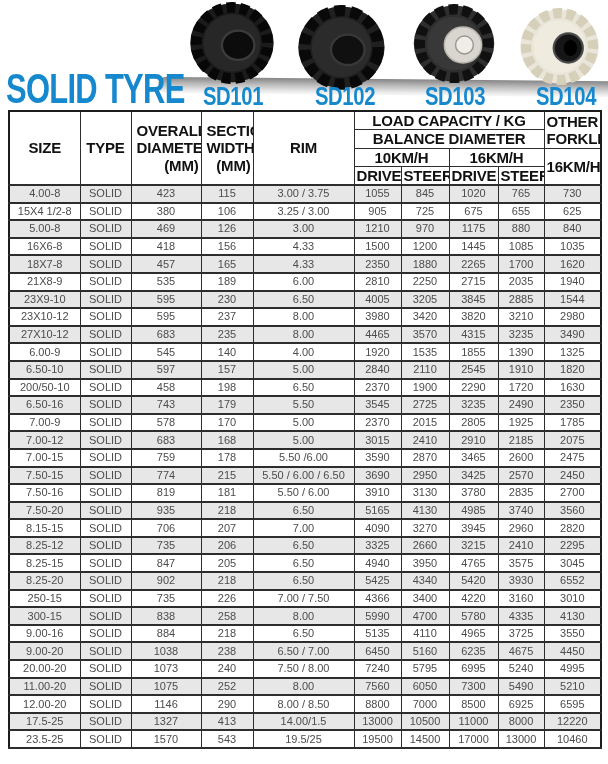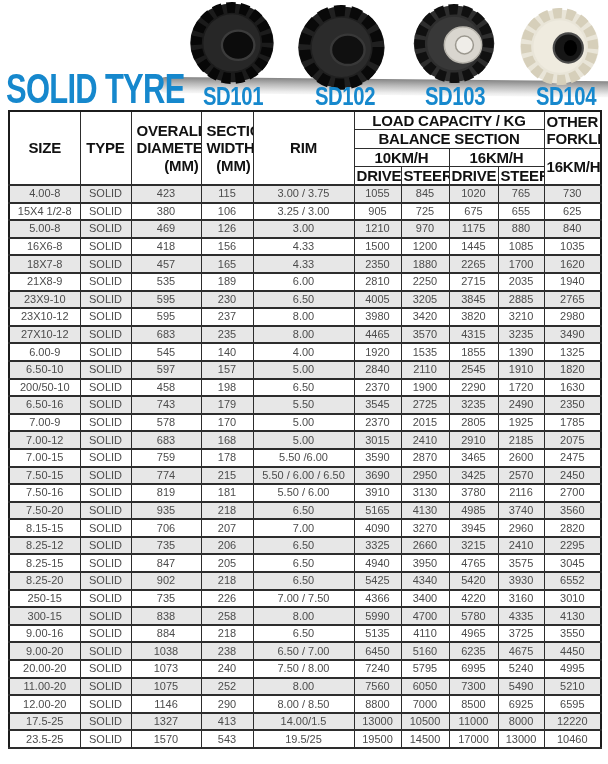--- a/index.html
+++ b/index.html
@@ -93,21 +93,21 @@
       <tr>
         <th rowspan="4">SIZE</th>
         <th rowspan="4">TYPE</th>
         <th rowspan="4" class="left">OVERALL DIAMETER (MM)</th>
         <th rowspan="4" class="left">SECTION WIDTH (MM)</th>
         <th rowspan="4">RIM</th>
         <th colspan="4">LOAD CAPACITY / KG</th>
         <th rowspan="2">OTHER FORKLIFT</th>
       </tr>
       <tr>
-        <th colspan="4">BALANCE SECTION</th>
+        <th colspan="4">BALANCE DIAMETER</th>
       </tr>
       <tr>
         <th colspan="2">10KM/H</th>
         <th colspan="2">16KM/H</th>
         <th rowspan="2">16KM/H</th>
       </tr>
       <tr>
         <th>DRIVE</th>
         <th>STEER</th>
         <th>DRIVE</th>
@@ -190,21 +190,21 @@
         <tr class="shaded">
       <td>23X9-10</td>
       <td>SOLID</td>
       <td>595</td>
       <td>230</td>
       <td>6.50</td>
       <td>4005</td>
       <td>3205</td>
       <td>3845</td>
       <td>2885</td>
-      <td>2765</td>
+      <td>1544</td>
     </tr>
         <tr>
       <td>23X10-12</td>
       <td>SOLID</td>
       <td>595</td>
       <td>237</td>
       <td>8.00</td>
       <td>3980</td>
       <td>3420</td>
       <td>3820</td>
@@ -321,21 +321,21 @@
     </tr>
         <tr>
       <td>7.50-16</td>
       <td>SOLID</td>
       <td>819</td>
       <td>181</td>
       <td>5.50 / 6.00</td>
       <td>3910</td>
       <td>3130</td>
       <td>3780</td>
-      <td>2116</td>
+      <td>2835</td>
       <td>2700</td>
     </tr>
         <tr class="shaded">
       <td>7.50-20</td>
       <td>SOLID</td>
       <td>935</td>
       <td>218</td>
       <td>6.50</td>
       <td>5165</td>
       <td>4130</td>

